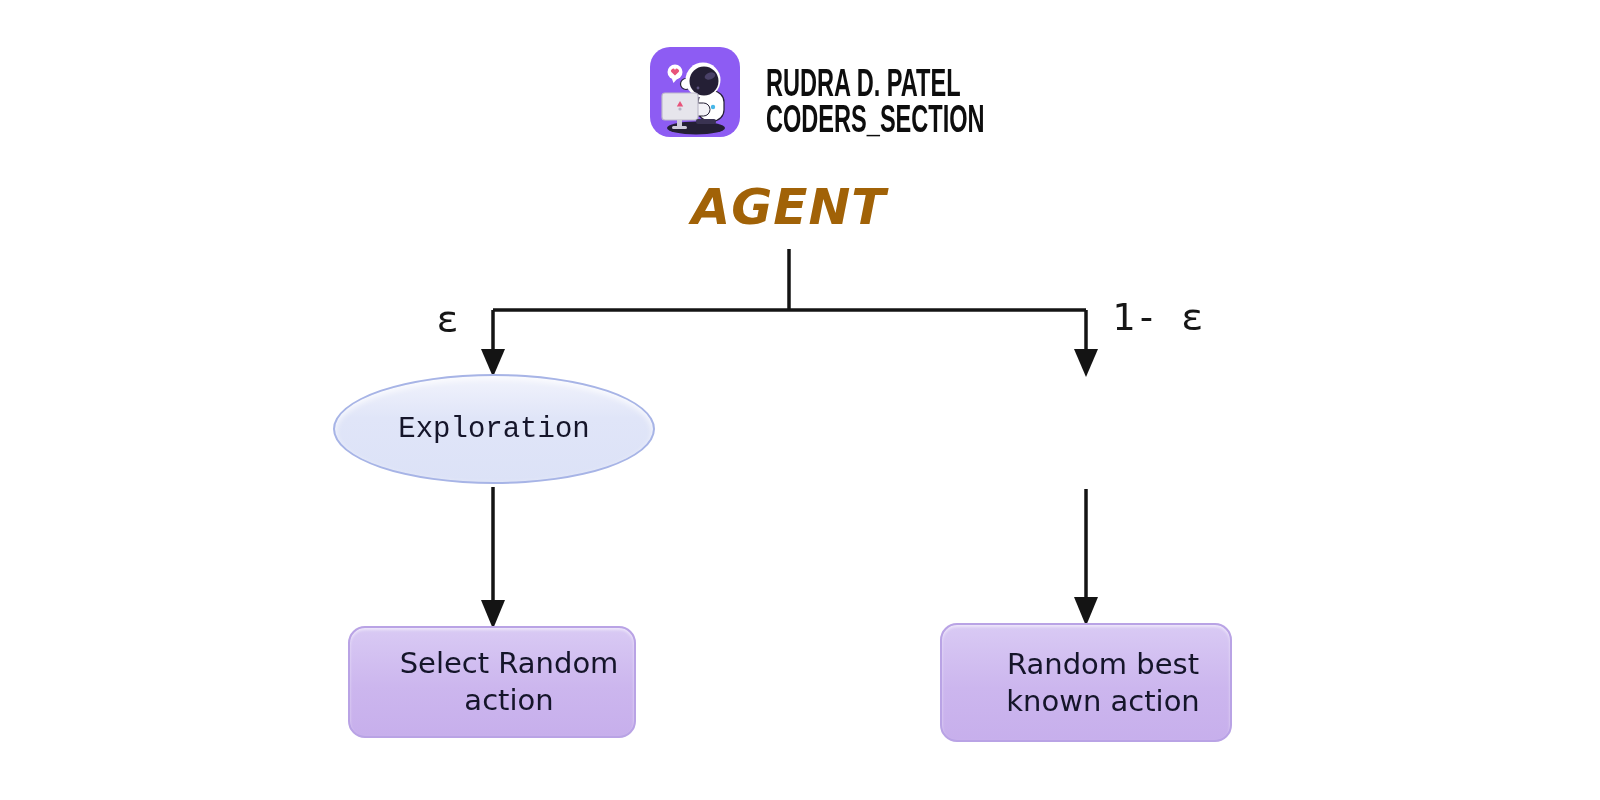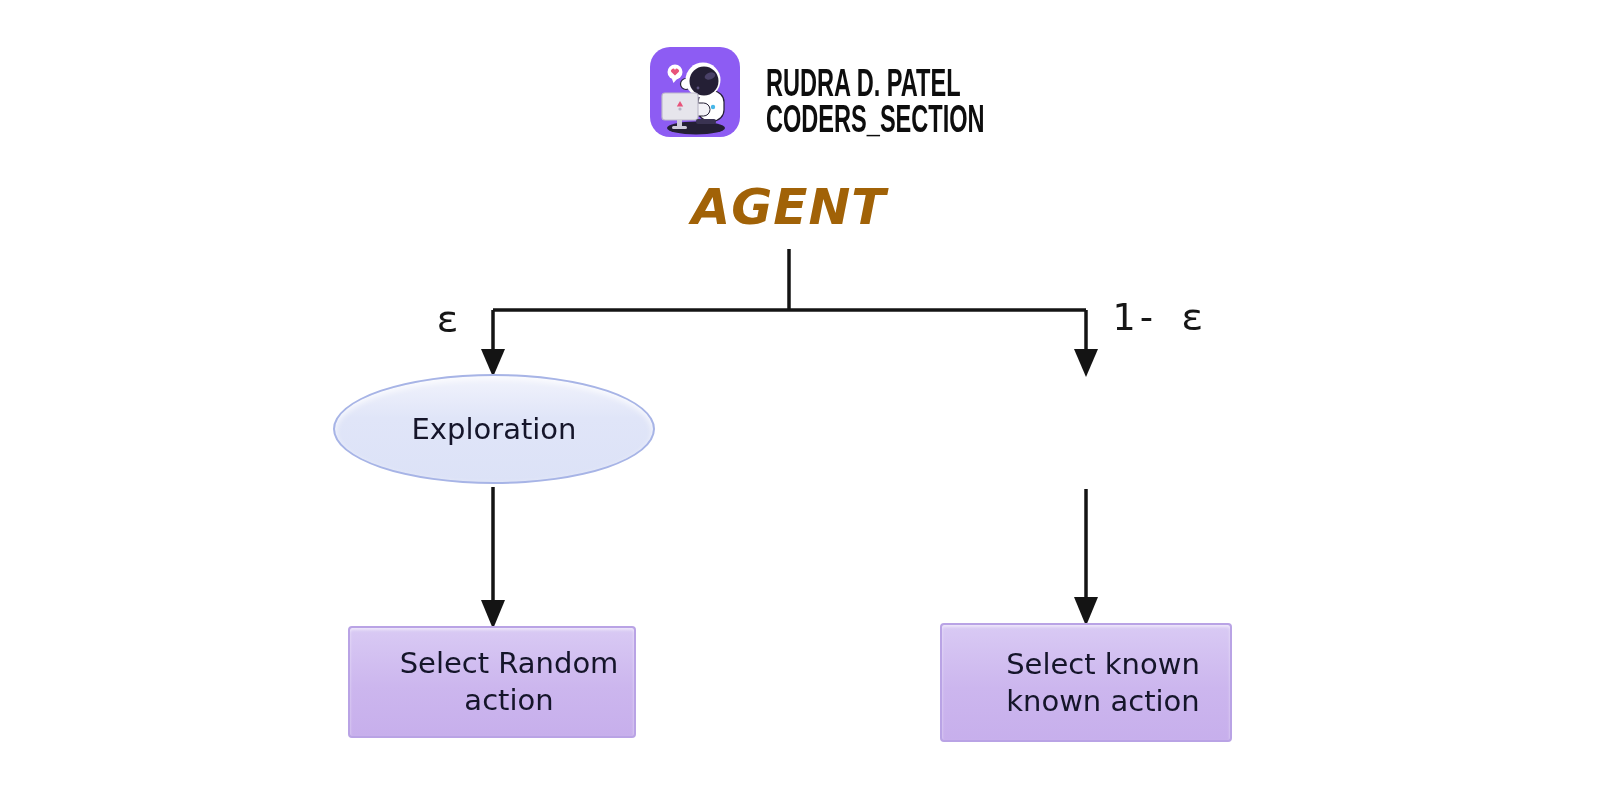--- a/index.html
+++ b/index.html
@@ -84,26 +84,27 @@
     text-align: center;
     color: #15152a;
     font-size: 29px;
     line-height: 37px;
   }
   .ellipse {
     border-radius: 50%;
     background: linear-gradient(180deg, #f1f3fc 0%, #e0e5f8 40%, #dce2f7 100%);
     border: 2px solid #a7b4e6;
     box-shadow: inset 0 3px 6px rgba(255,255,255,0.8);
+    font-family: Liberation Mono, monospace;
   }
   .ellipse.exploration  { left: 333px; top: 374px; width: 322px; height: 110px; }
   .ellipse.exploitation { left: 925px; top: 373px; width: 322px; height: 111px; }
 
   .rounded-box {
-    border-radius: 4px;
+    border-radius: 17px;
     background: linear-gradient(180deg, #d9caf4 0%, #ccb6ee 55%, #c7afec 100%);
     border: 2px solid #b9a3e5;
     box-shadow: inset 0 2px 3px rgba(255,255,255,0.55);
     white-space: pre-line;
     padding-left: 34px;
   }
   .rounded-box.random { left: 348px; top: 626px; width: 288px; height: 112px; }
   .rounded-box.best   { left: 940px; top: 623px; width: 292px; height: 119px; }
 </style>
 </head>
@@ -169,17 +170,17 @@
   <div class="edge-label right">1- ε</div>
 
   <div class="node ellipse exploration">
     <span>Exploration</span>
   </div>
   <div class="node rounded-box random">
     <span>Select Random
 action</span>
   </div>
   <div class="node rounded-box best">
-    <span>Select known
+    <span>Random best
 known action</span>
   </div>
 
 </div>
 
 </body></html>

